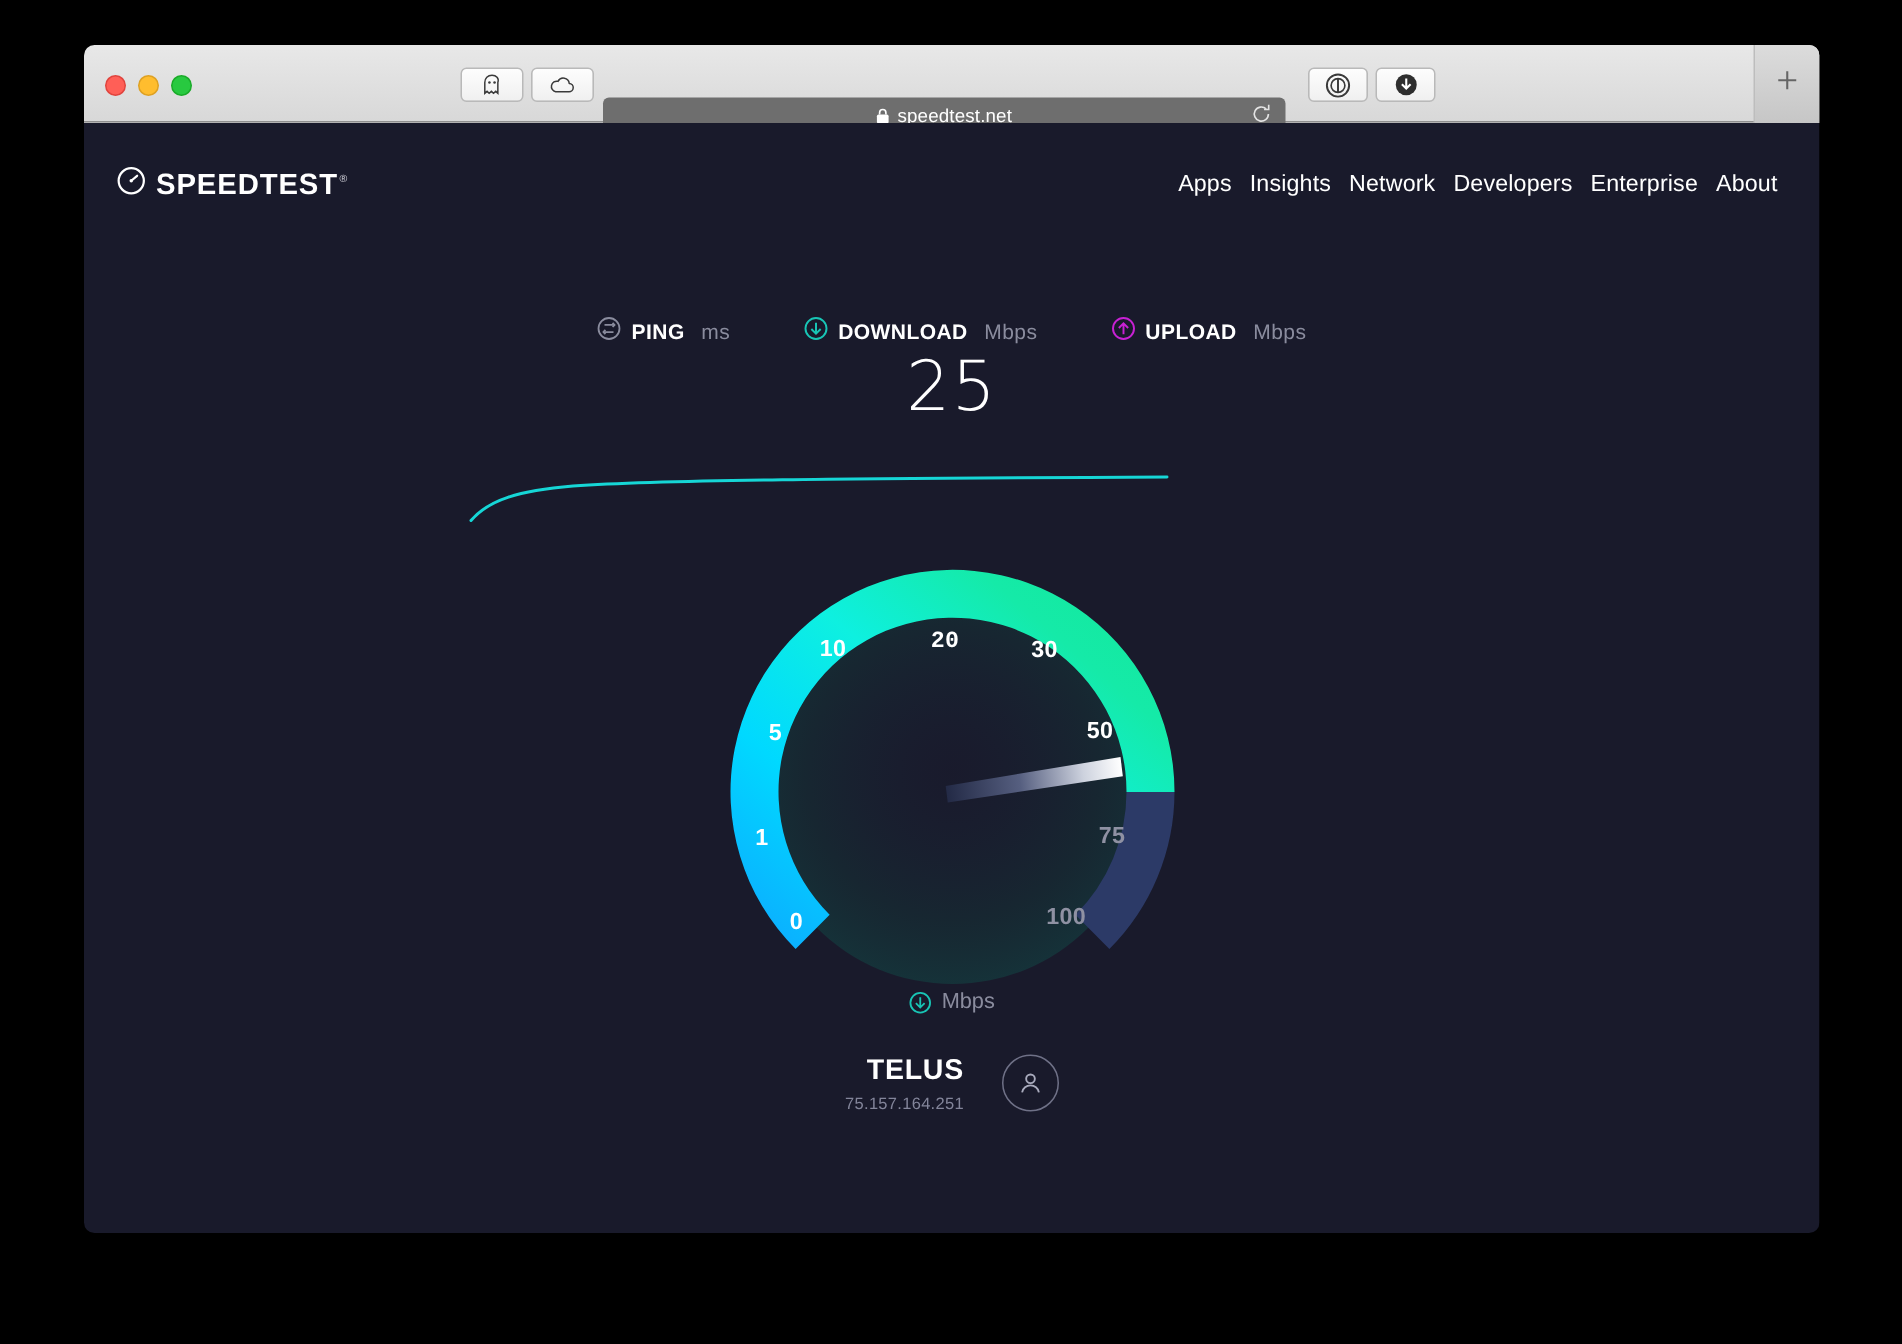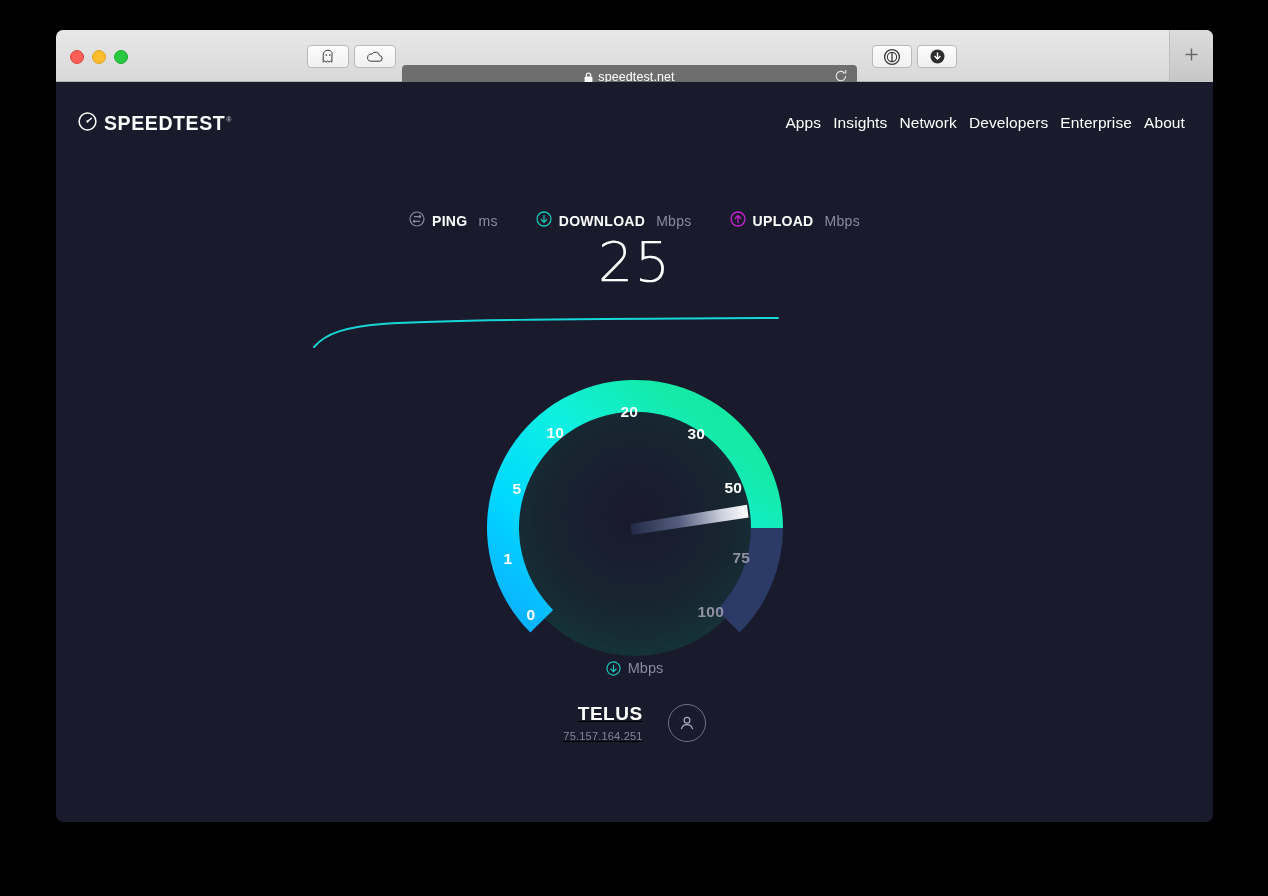--- a/index.html
+++ b/index.html
@@ -170,42 +170,42 @@
   }
 
   
   .metrics {
     position: absolute;
     top: 129px;
     left: 0;
     right: 0;
     display: flex;
     justify-content: center;
-    gap: 38px;
+    gap: 49px;
     align-items: center;
   }
   .metric {
     display: flex;
     align-items: center;
     gap: 7px;
     font-size: 14px;
     letter-spacing: 0.3px;
   }
   .metric .mlabel { color: #ffffff; font-weight: bold; }
   .metric .munit  { color: #8a8c9e; font-weight: normal; margin-left: 4px; }
 
   
   .ping-value {
     position: absolute;
     top: 152px;
     left: 0;
     right: 0;
     text-align: center;
     color: #ffffff;
-    font-size: 56px;
+    font-size: 46px;
     font-weight: 300;
     font-family: "DejaVu Sans", sans-serif;
     letter-spacing: 1px;
     line-height: 1;
   }
   .sparkline {
     position: absolute;
     left: 256px;
     top: 225px;
     width: 470px;
@@ -265,23 +265,22 @@
     top: 620px;
     left: 0;
     right: 0;
     display: flex;
     justify-content: center;
     align-items: flex-start;
     gap: 22px;
   }
   .conn-block {
     display: flex;
-    align-items: flex-end;
+    align-items: center;
     gap: 25px;
-    text-decoration: underline;
   }
   .conn-text-right { text-align: right; }
   .conn-name {
     color: #ffffff;
     font-size: 19px;
     font-weight: bold;
     letter-spacing: 0.5px;
     line-height: 1.25;
   }
   .conn-sub {
@@ -474,21 +473,21 @@
 
           <g transform="rotate(-7 170 170)">
             <path d="M 166 165.5 L 284 160.5 L 284 173.5 L 166 176.5 Z" fill="url(#needleGrad)"></path>
           </g>
         </svg>
 
         <span class="tick" style="left:62px;  top:248px;">0</span>
         <span class="tick" style="left:39px;  top:192px;">1</span>
         <span class="tick" style="left:48px;  top:122px;">5</span>
         <span class="tick" style="left:82px;  top:66px;">10</span>
-        <span class="tick" style="left:156px; top:45px;">20</span>
+        <span class="tick" style="left:156px; top:60px;font-family:Liberation Mono, monospace;">20</span>
         <span class="tick" style="left:223px; top:67px;">30</span>
         <span class="tick" style="left:260px; top:121px;">50</span>
         <span class="tick dim" style="left:268px; top:191px;">75</span>
         <span class="tick dim" style="left:233px; top:245px;">100</span>
 
         <div class="speed-unit">
           <span>
             <svg width="15" height="15" viewBox="0 0 16 16">
               <circle cx="8" cy="8" r="7" fill="none" stroke="#18c5b5" stroke-width="1.3"></circle>
               <path d="M8 4.1v7.3M4.9 8.3L8 11.4l3.1-3.1" fill="none" stroke="#18c5b5" stroke-width="1.3"></path>

